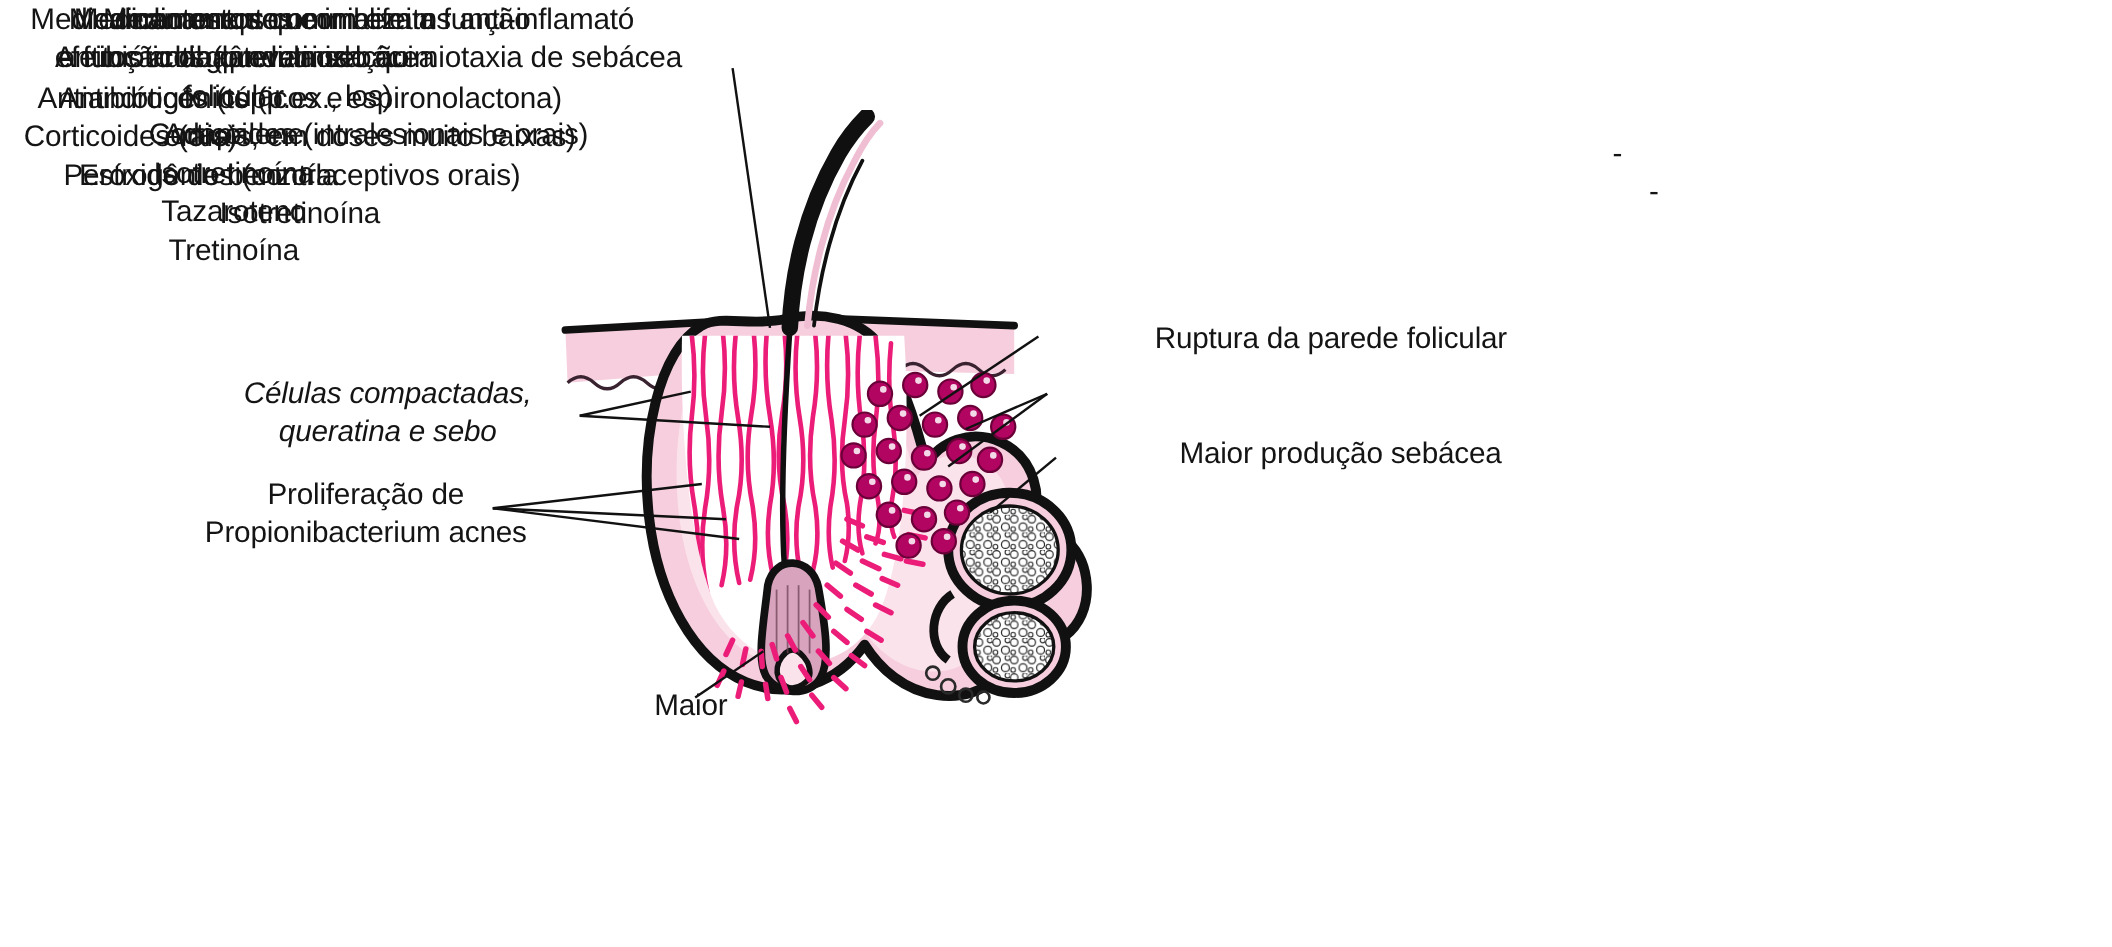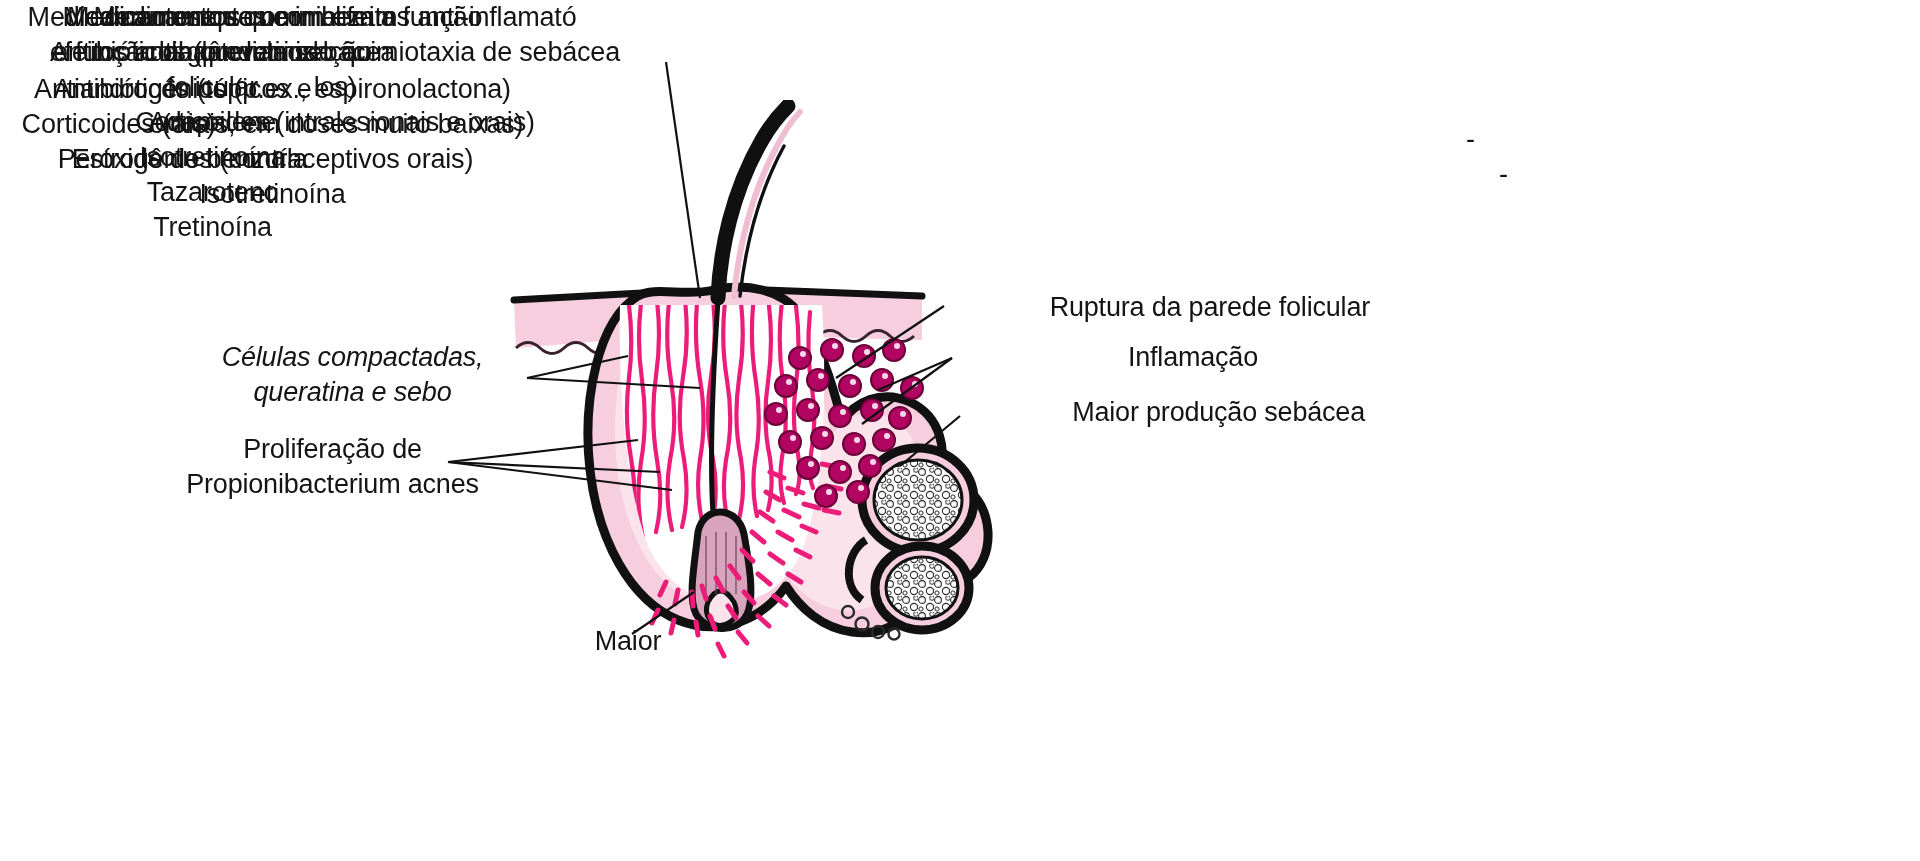--- a/index.html
+++ b/index.html
@@ -338,21 +338,20 @@
     <div class="txt c" style="left:0; top:0; width:670px; position:absolute;">Medicamentos com efeitos anti-inflamató</div>
     <div class="txt c" style="left:0; top:35px; width:670px; position:absolute;">Antibióticos (prevenindo quimiotaxia de sebácea
 los)
 Corticoides (intralesionais e orais)</div>
   </div>
   <div class="hyph" id="hyph1">-</div>
   <div class="hyph" id="hyph2">-</div>
 
   <div class="txt l" id="label-ruptura">Ruptura da parede folicular</div>
 
-  <div class="txt l" id="label-inflamacao">Inflamação</div>
 
   <div class="txt l" id="label-maior">Maior produção sebácea</div>
 
   <div id="block-sebacea">
     <div class="txt c" style="left:0; top:0; width:545px; position:absolute;">Medicamentos que inibem a função
 da glândula sebácea</div>
     <div class="txt c" style="left:0; top:72px; width:545px; position:absolute;">Antiandrogênios (p.ex., espironolactona)
 Corticoides (orais, em doses muito baixas)
 Estrogênios (contraceptivos orais)
 Isotretinoína</div>

